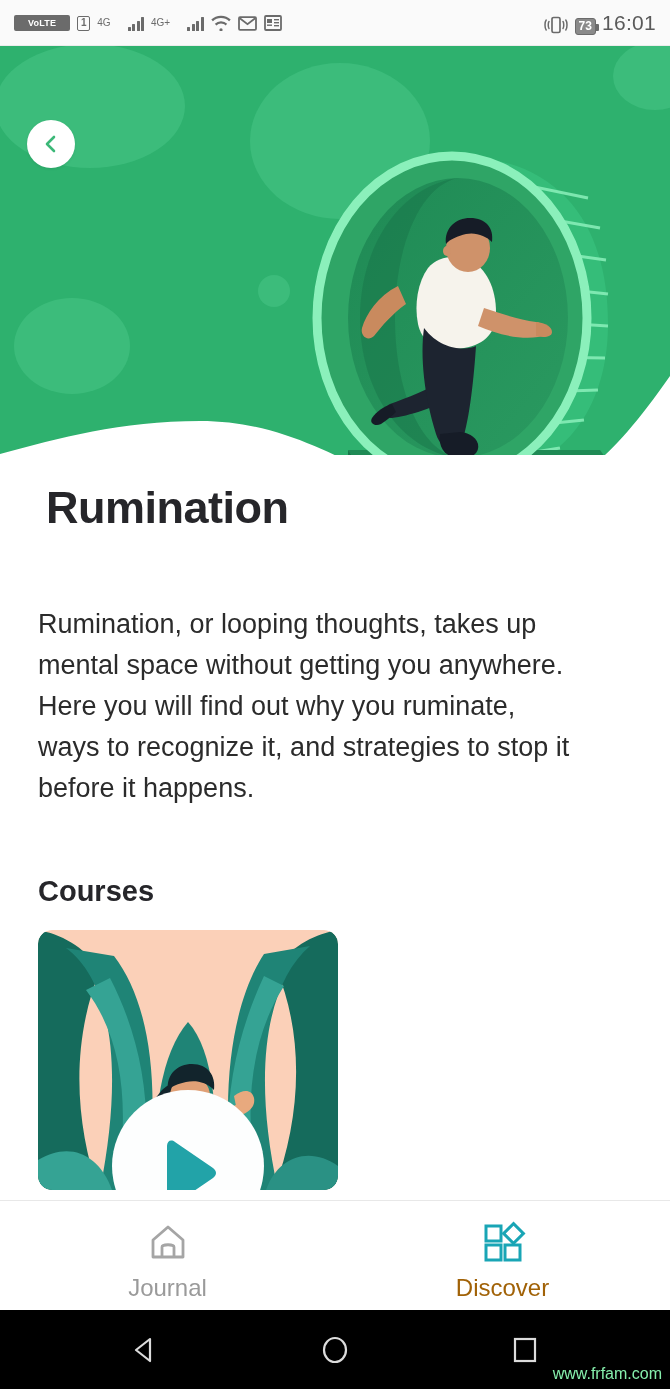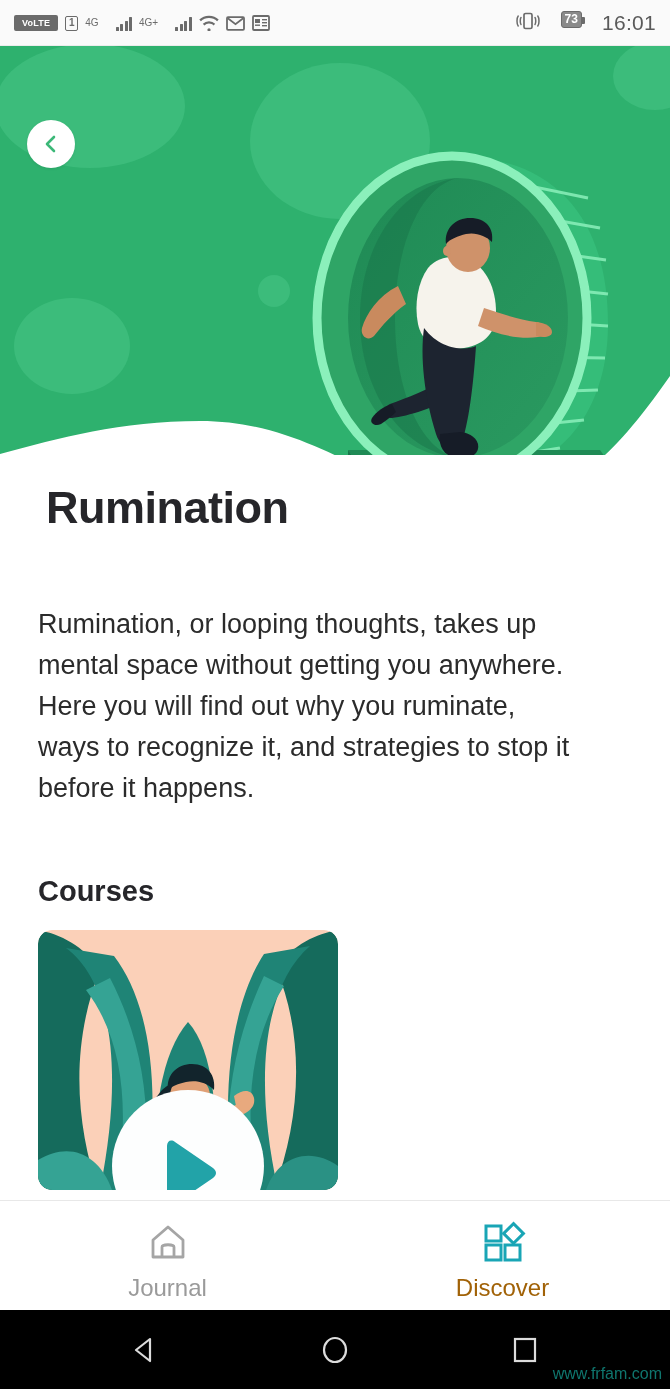--- a/index.html
+++ b/index.html
@@ -11,24 +11,24 @@
   }
   .phone { position:relative; width:670px; height:1389px; background:#fff; }
 
   
   .statusbar{
     position:absolute; top:0; left:0; width:670px; height:46px;
     background:#fafafa; display:flex; align-items:center;
     padding:0 14px; border-bottom:1px solid #ececec;
   }
   .sb-left{ display:flex; align-items:flex-end; gap:7px; }
-  .sb-right{ margin-left:auto; display:flex; align-items:flex-start; gap:20px; }
+  .sb-right{ margin-left:auto; display:flex; align-items:flex-end; gap:6px; }
   .volte{
     border:2px solid #6b6b6b; border-radius:2px; color:#fff; background:#6b6b6b;
-    font-size:9px; font-weight:bold; letter-spacing:.2px; padding:1px 6px;
+    font-size:9px; font-weight:bold; letter-spacing:.2px; padding:1px 12px;
     line-height:10px; font-family:"Liberation Sans", sans-serif;
   }
   .simbox{
     border:1.6px solid #6b6b6b; border-radius:2px; font-size:10px; color:#6b6b6b;
     width:13px; height:15px; display:flex; align-items:center; justify-content:center;
     font-weight:bold; line-height:1;
   }
   .net{ display:flex; align-items:flex-end; gap:16px; }
   .net-label{ font-size:10px; color:#6b6b6b; margin-right:1px; align-self:flex-start; line-height:11px;}
   .bars{ display:flex; align-items:flex-end; gap:1.5px; }
@@ -105,21 +105,21 @@
     width:15px; height:9px; border-radius:5px; background:#76c043;
   }
 
   
   .sysnav{
     position:absolute; top:1310px; left:0; width:670px; height:79px; background:#000;
     display:flex; align-items:center; justify-content:center; gap:0;
   }
   .sysnav .slot{ width:190px; display:flex; align-items:center; justify-content:center; cursor:pointer;}
   .watermark{
-    position:absolute; right:8px; bottom:6px; color:#0f766e; font-size:16px;
+    position:absolute; right:8px; bottom:6px; color:#86efac; font-size:16px;
     font-family:"Liberation Sans", sans-serif;
   }
 </style>
 </head>
 <body>
 
 <div class="phone">
 
   <div class="statusbar">
     <div class="sb-left">

